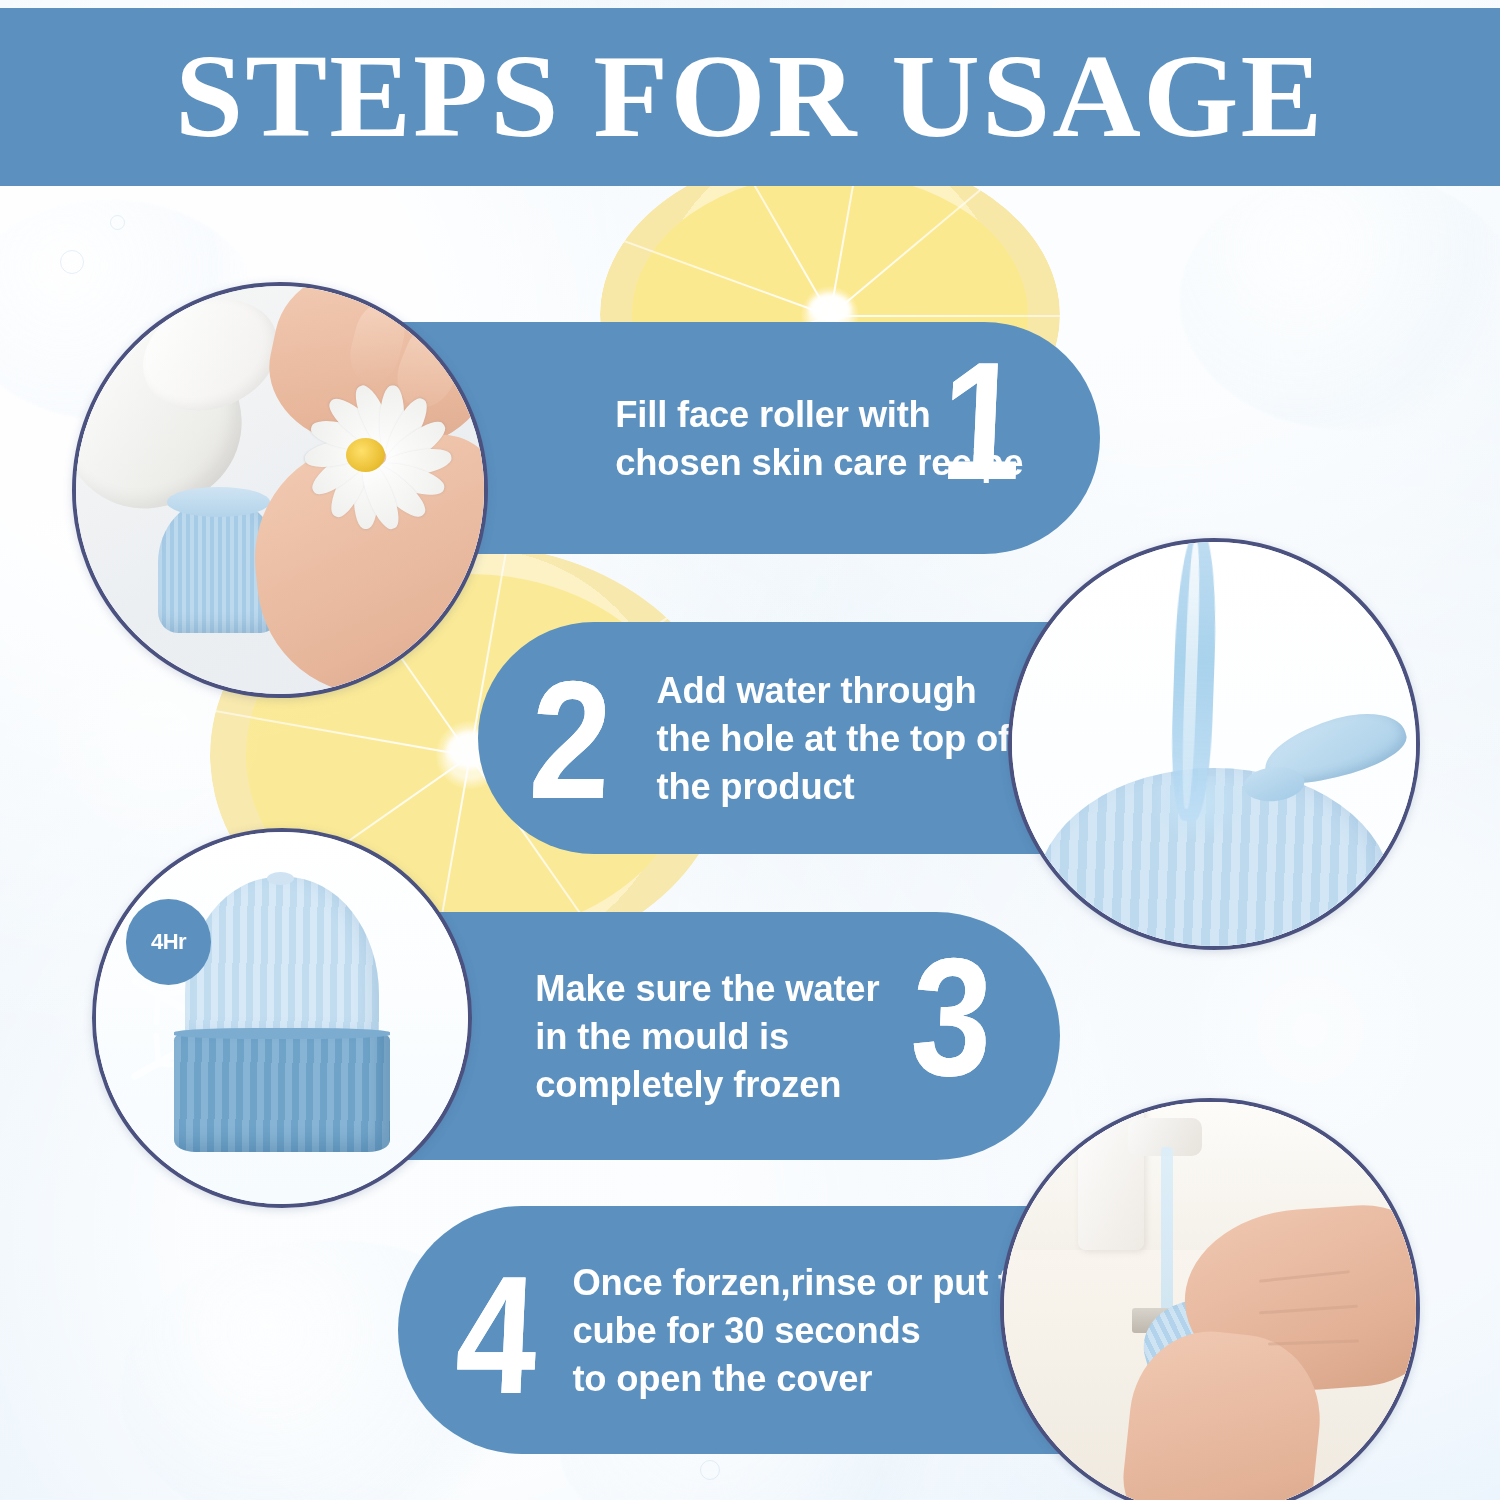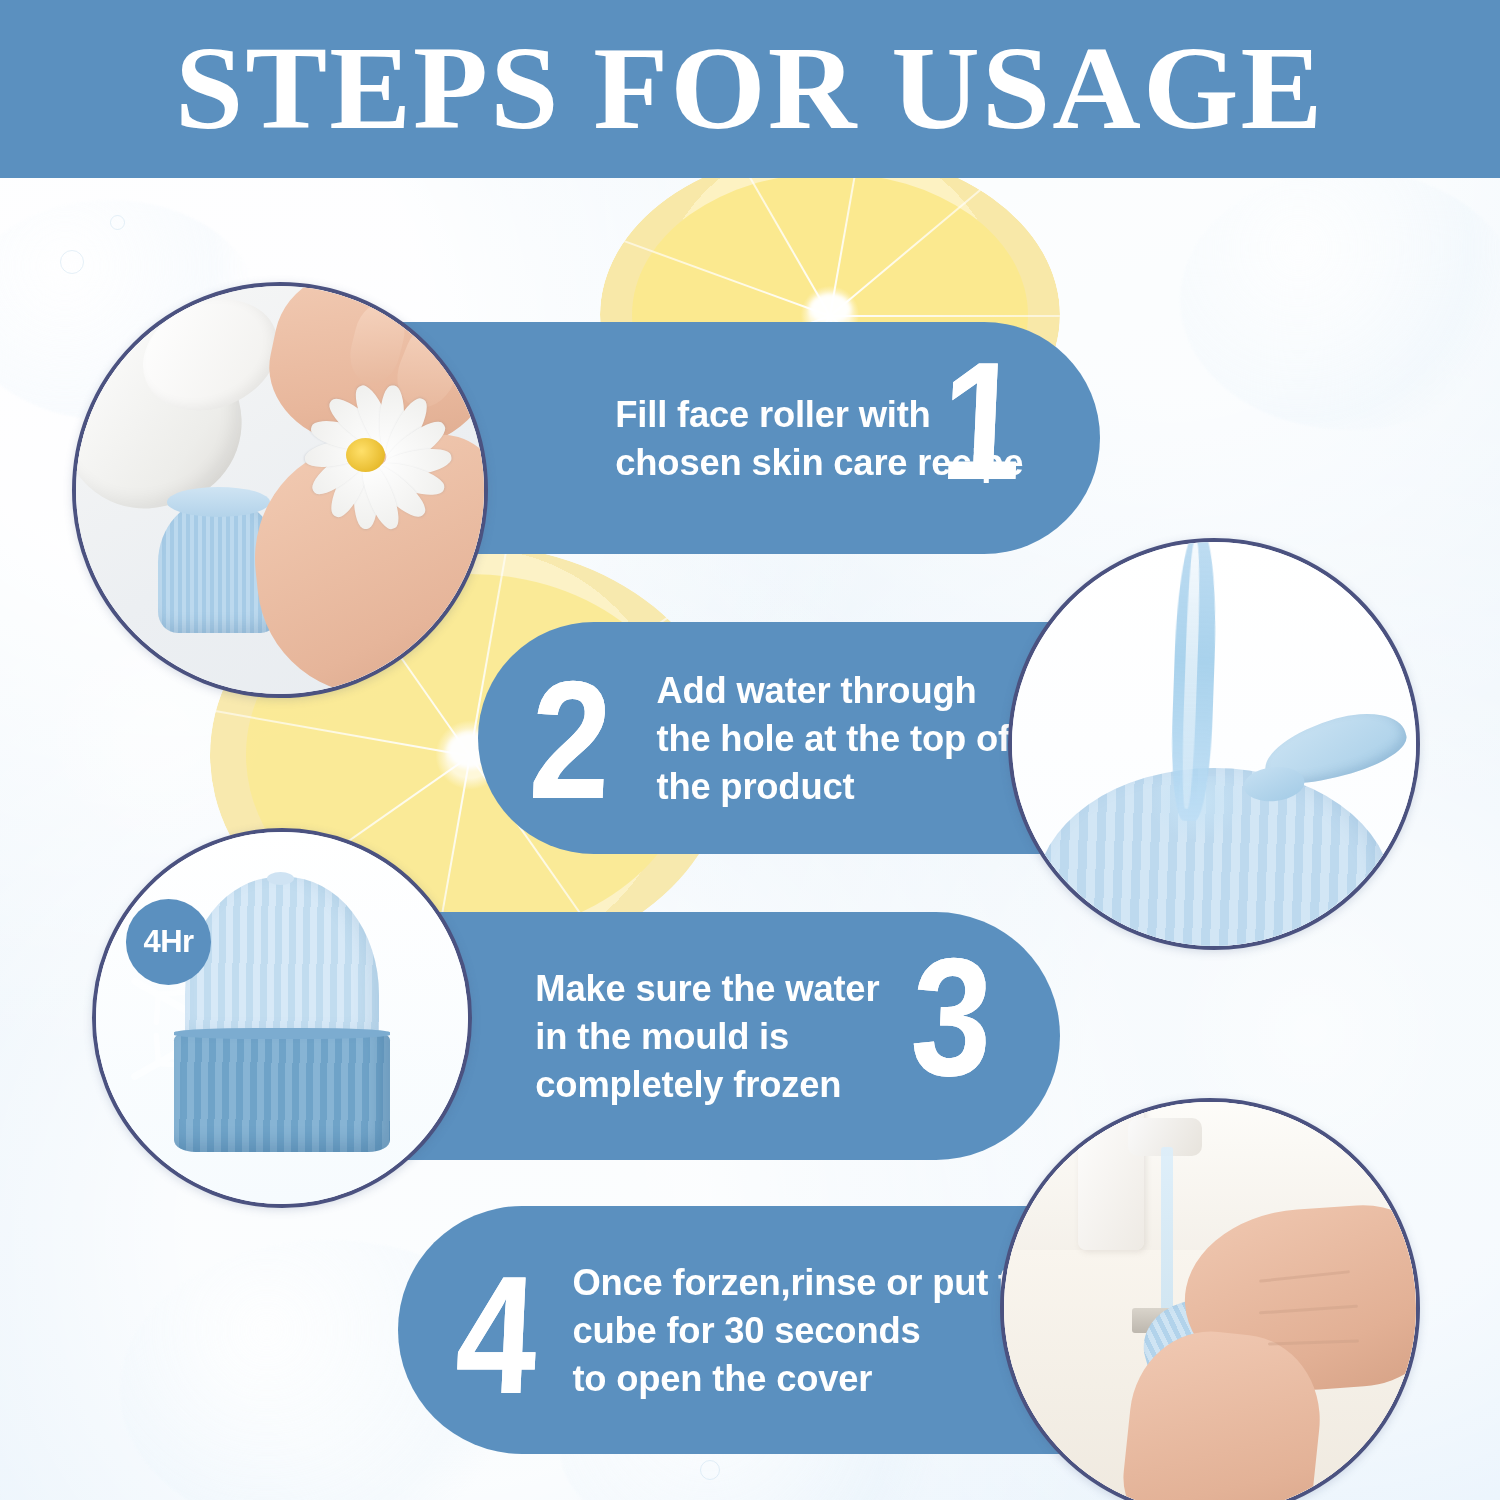--- a/index.html
+++ b/index.html
@@ -33,21 +33,21 @@
     background:radial-gradient(circle at 50% 50%, #fdf2c2 0 62%, #f8e8a8 62% 88%, #fdf8e0 88% 100%);}
   .lemon .flesh{position:absolute;inset:7%;border-radius:50%;
     background:radial-gradient(circle at 50% 50%, #fff8d8 0 8%, #fbe98f 12% 86%, #f6e07a 100%);}
   .lemon .seg{position:absolute;left:50%;top:50%;width:50%;height:2px;
     background:linear-gradient(90deg, rgba(255,255,255,.95), rgba(255,255,255,.55));
     transform-origin:0 50%;}
   .lemon .core{position:absolute;left:50%;top:50%;width:9%;height:9%;margin:-4.5% 0 0 -4.5%;
     border-radius:50%;background:rgba(255,255,255,.95);filter:blur(2px);}
 
   
-  .header{position:absolute;left:0;top:0;width:1500px;height:178px;
+  .header{position:absolute;left:0;top:8px;width:1500px;height:178px;
     background:#5b90bf;display:flex;align-items:center;justify-content:center;}
   .header h1{margin:0;color:#ffffff;font-family:"Liberation Serif", serif;
     font-weight:700;font-size:118px;letter-spacing:2px;line-height:1;
     white-space:nowrap;transform:scaleX(1.04);}
 
   
   .pill{position:absolute;background:#5b90bf;color:#fff;display:flex;align-items:center;}
   .pill.right-round{border-radius:0 170px 170px 0;}
   .pill.left-round{border-radius:170px 0 0 170px;}
   .pill .num{font-family:"Liberation Sans", sans-serif;font-weight:700;
@@ -148,21 +148,21 @@
     background:#cfe3f3;border-radius:50%;}
   .p3-base{position:absolute;left:21%;top:54%;width:58%;height:32%;
     border-radius:6% 6% 10% 10%;
     background:repeating-linear-gradient(91deg,#87b4d4 0 7px,#6fa3c8 7px 14px);
     box-shadow:inset -10px -8px 18px rgba(30,75,115,.24);}
   .p3-base:before{content:"";position:absolute;left:0;top:-4%;width:100%;height:9%;
     background:#7cacd0;border-radius:40%;}
   .p3-snow{position:absolute;left:4%;top:24%;width:58%;height:58%;opacity:.55;}
   .p3-badge{position:absolute;left:8%;top:18%;width:23%;height:23%;
     border-radius:50%;background:#5b90bf;display:flex;align-items:center;justify-content:center;}
-  .p3-badge span{color:#fff;font-weight:700;font-size:31px;letter-spacing:-.5px;}
+  .p3-badge span{color:#fff;font-weight:700;font-size:22px;letter-spacing:-.5px;}
 
   
   #photo4{left:1000px;top:1098px;width:412px;height:412px;}
   .p4-bg{position:absolute;inset:0;background:linear-gradient(170deg,#fdfbf7 0%,#f5f1ea 60%,#efe9e0 100%);}
   .p4-counter{position:absolute;left:0;bottom:0;width:100%;height:64%;
     background:linear-gradient(180deg,#f9f5ee,#efe9df);}
   .p4-wall{position:absolute;left:0;top:0;width:100%;height:38%;
     background:linear-gradient(180deg,#fdfcf9,#f4f0e9);}
   .p4-faucet{position:absolute;left:18%;top:-2%;width:16%;height:38%;
     background:linear-gradient(120deg,#ffffff,#eeeae4);border-radius:18px 18px 8px 8px;

